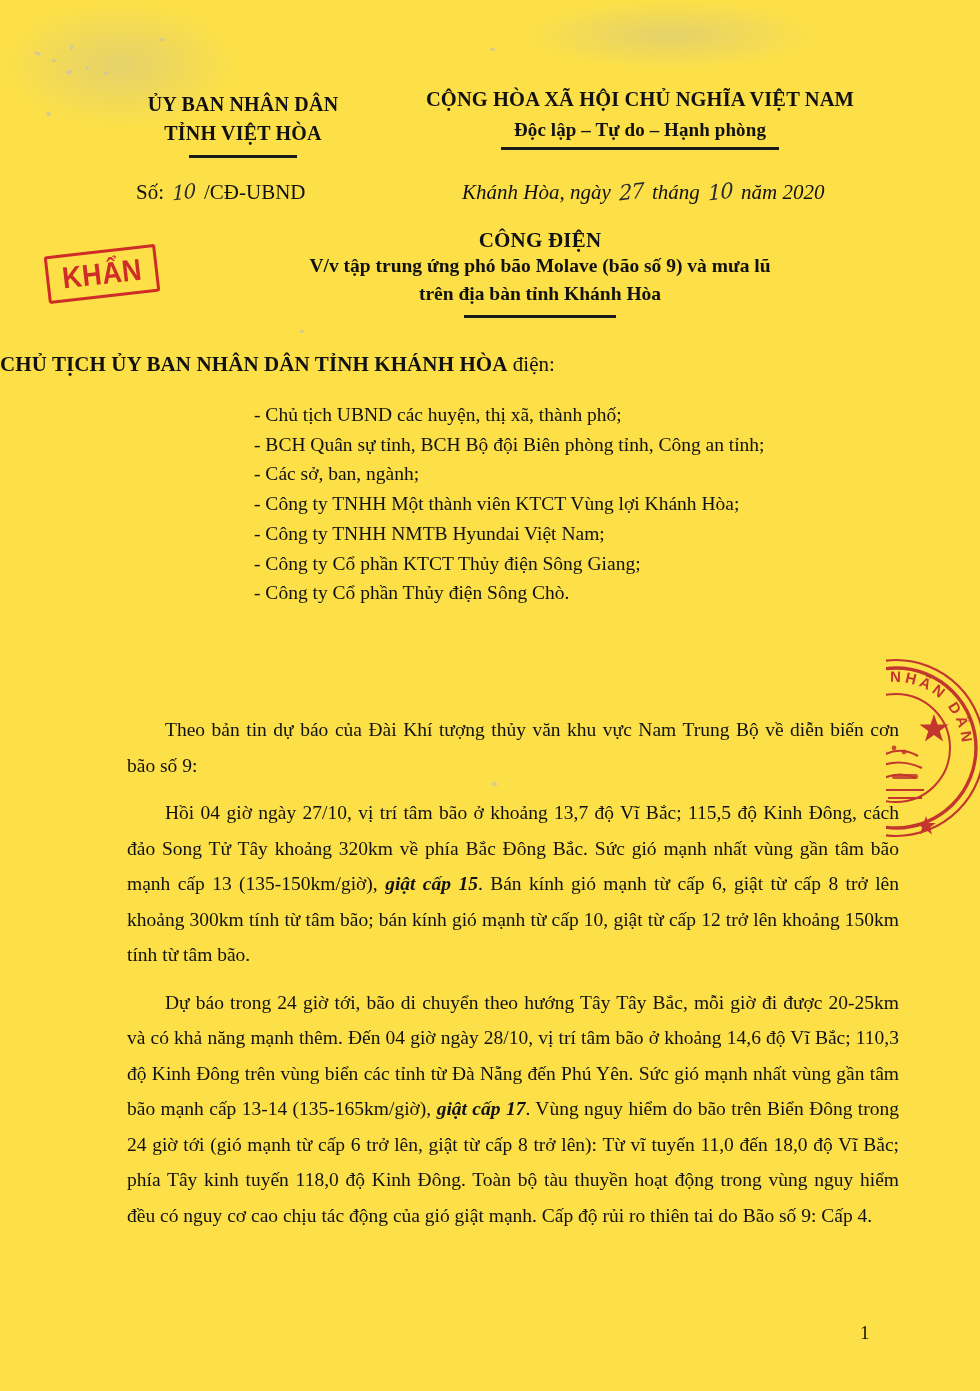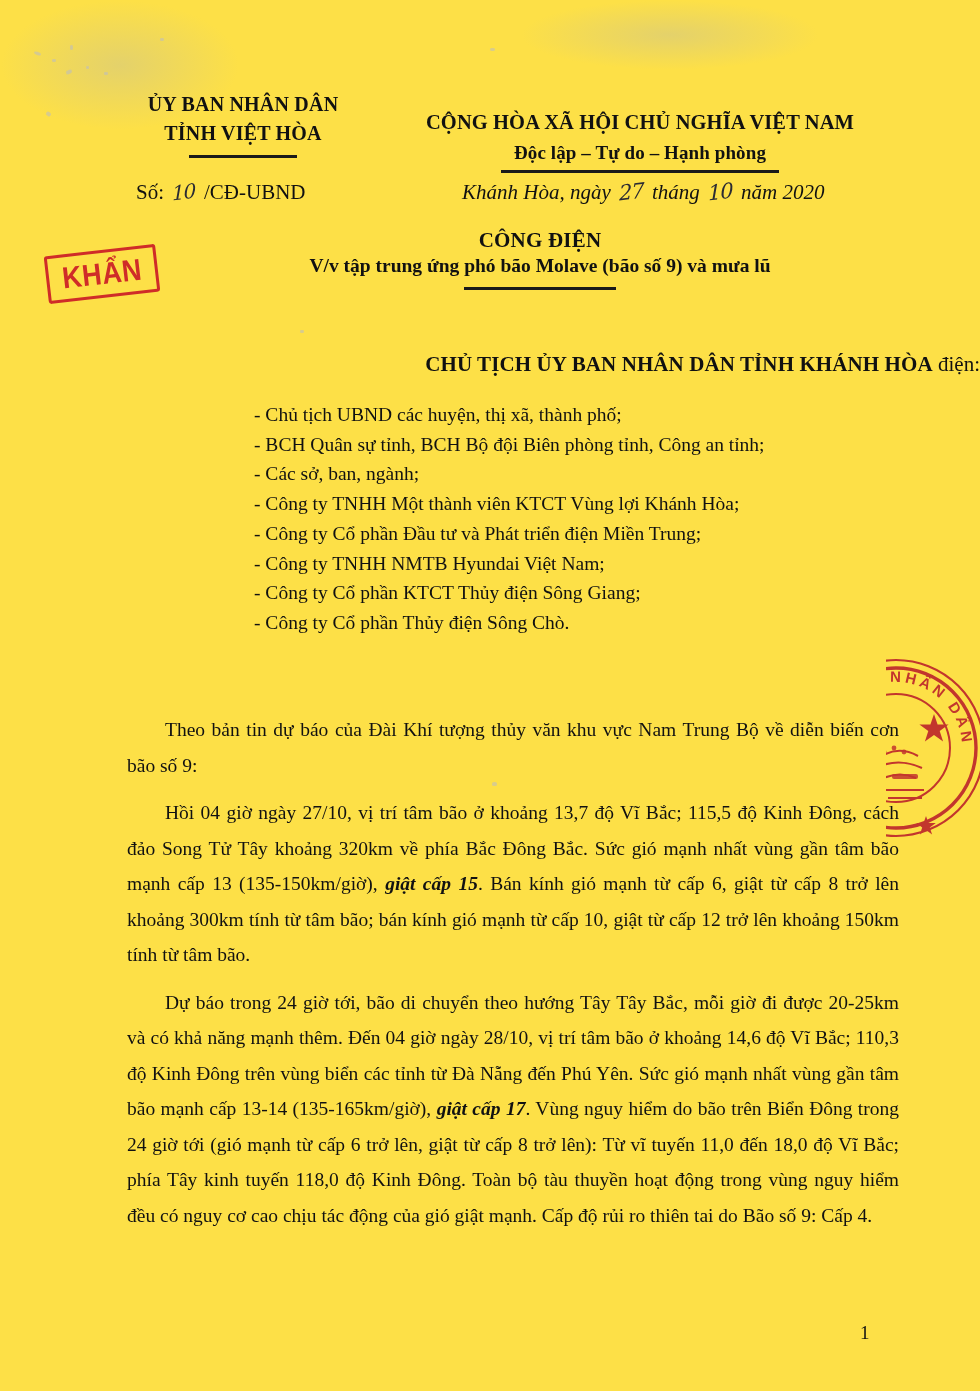--- a/index.html
+++ b/index.html
@@ -54,21 +54,20 @@
     background: #1a1a1a;
     margin: 7px auto 0 auto;
   }
 
   .hdr-right {
     position: absolute;
     left: 390px;
     top: 88px;
     width: 500px;
     text-align: center;
-    margin-top: 23px;
   }
   .hdr-right .l1 {
     font-weight: bold;
     font-size: 20.5px;
     letter-spacing: .1px;
   }
   .hdr-right .l2 {
     font-weight: bold;
     font-size: 19px;
     margin-top: 8px;
@@ -161,21 +160,21 @@
     background: #1a1a1a;
     margin: 8px auto 0 auto;
   }
 
   
   .chairman {
     position: absolute;
     left: 0;
     top: 352px;
     width: 980px;
-    text-align: right;
+    text-align: left;
     font-size: 21px;
   }
   .chairman b {
     font-weight: bold;
     letter-spacing: .1px;
   }
 
   .recipients {
     position: absolute;
     left: 254px;
@@ -280,34 +279,34 @@
     <span>năm 2020</span>
   </div>
 
   <div class="khan-stamp">
     <span>KHẨN</span>
   </div>
 
   <div class="title-block">
     <div class="t1">CÔNG ĐIỆN</div>
     <div class="t2">V/v tập trung ứng phó bão Molave (bão số 9) và mưa lũ</div>
+    <div class="t2" style="margin-top:2px;">trên địa bàn tỉnh Khánh Hòa</div>
     <div class="rule"></div>
   </div>
 
   <div class="chairman">
     <b>CHỦ TỊCH ỦY BAN NHÂN DÂN TỈNH KHÁNH HÒA</b>
     <span>điện:</span>
   </div>
 
   <div class="recipients">
     <div>- Chủ tịch UBND các huyện, thị xã, thành phố;</div>
     <div>- BCH Quân sự tỉnh, BCH Bộ đội Biên phòng tỉnh, Công an tỉnh;</div>
     <div>- Các sở, ban, ngành;</div>
     <div>- Công ty TNHH Một thành viên KTCT Vùng lợi Khánh Hòa;</div>
-    <div>- Công ty Cổ phần Đầu tư và Phát triển điện Miền Trung;</div>
     <div>- Công ty TNHH NMTB Hyundai Việt Nam;</div>
     <div>- Công ty Cổ phần KTCT Thủy điện Sông Giang;</div>
     <div>- Công ty Cổ phần Thủy điện Sông Chò.</div>
   </div>
 
   <div class="body-text">
     <p>Theo bản tin dự báo của Đài Khí tượng thủy văn khu vực Nam Trung Bộ về diễn biến cơn bão số 9:</p>
     <p>
       <span>Hồi 04 giờ ngày 27/10, vị trí tâm bão ở khoảng 13,7 độ Vĩ Bắc; 115,5 độ Kinh Đông, cách đảo Song Tử Tây khoảng 320km về phía Bắc Đông Bắc. Sức gió mạnh nhất vùng gần tâm bão mạnh cấp 13 (135-150km/giờ), </span><b>giật cấp 15</b><span>. Bán kính gió mạnh từ cấp 6, giật từ cấp 8 trở lên khoảng 300km tính từ tâm bão; bán kính gió mạnh từ cấp 10, giật từ cấp 12 trở lên khoảng 150km tính từ tâm bão.</span>
     </p>

